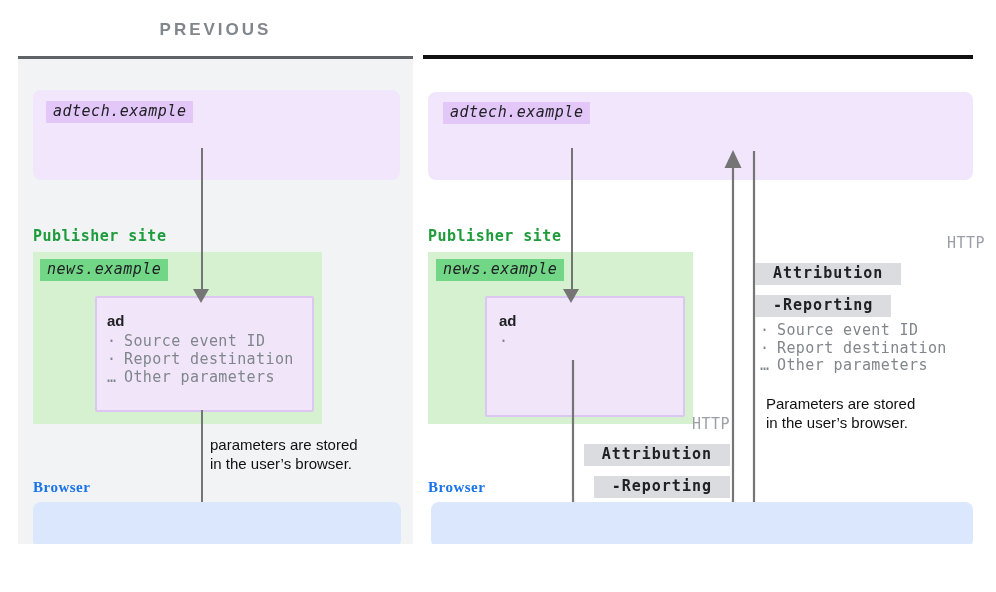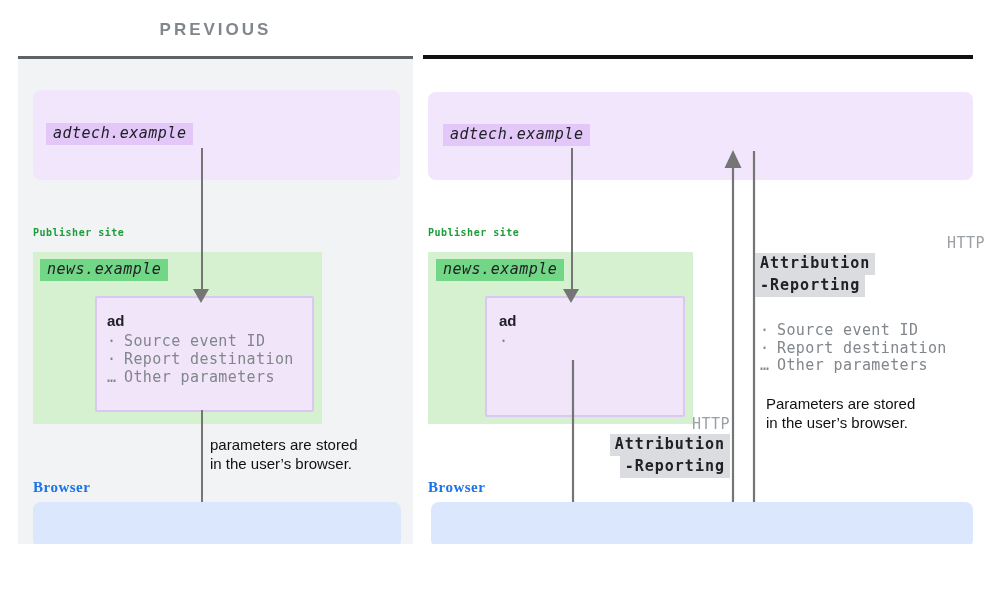--- a/index.html
+++ b/index.html
@@ -11,25 +11,25 @@
 
   .panel-bg{position:absolute;background:var(--panel_gray);}
 
   .rounded-box{position:absolute;border-radius:8px;}
   .adtech-box{background:var(--purple_box);}
   .green-box{position:absolute;background:var(--green_box);}
   .browser-box{background:var(--blue_box);}
 
   .domain-label{position:absolute;font-family:"DejaVu Sans Mono",monospace;font-style:italic;
     font-size:15px;letter-spacing:0.5px;color:var(--dark_text);padding:1px 7px 3px;white-space:nowrap;}
-  .hl-purple{background:var(--purple_hl);margin-top:22px;}
+  .hl-purple{background:var(--purple_hl);}
   .hl-green{background:var(--green_hl);}
 
   .site-label{position:absolute;font-family:"DejaVu Sans Mono",monospace;font-weight:bold;
-    font-size:10px;letter-spacing:0.5px;color:var(--green_text);white-space:nowrap;}
+    font-size:15px;letter-spacing:0.5px;color:var(--green_text);white-space:nowrap;}
   .browser-word{position:absolute;font-family:Liberation Serif, serif;font-weight:bold;
     font-size:15px;letter-spacing:0.5px;color:var(--blue_text);white-space:nowrap;}
 
   .ad-box{position:absolute;background:var(--ad_box_fill);border:2px solid var(--ad_box_border);border-radius:2px;}
   .ad-title{position:absolute;font-size:15px;font-weight:bold;color:var(--dark_text);margin-top:8px;}
 
   .param-list{position:absolute;font-family:"DejaVu Sans Mono",monospace;font-size:15px;
     letter-spacing:0.4px;color:var(--muted_text);line-height:18px;white-space:nowrap;}
   .param-row{display:flex;}
   .param-marker{width:17px;flex:0 0 17px;}
@@ -37,21 +37,21 @@
   .vline{position:absolute;width:2px;background:var(--arrow);}
   .arr-down{position:absolute;width:0;height:0;border-left:8px solid transparent;
     border-right:8px solid transparent;border-top:14px solid var(--arrow);}
 
   .note{position:absolute;font-size:15px;color:#111;line-height:19px;white-space:nowrap;}
 
   .http-word{font-family:"DejaVu Sans Mono",monospace;font-size:15px;letter-spacing:0.5px;
     color:var(--http_text);white-space:nowrap;text-align:right;}
   .hdr-line{display:inline-block;font-family:"DejaVu Sans Mono",monospace;font-size:15px;
     font-weight:bold;letter-spacing:1px;color:var(--dark_text);background:var(--gray_hl_bg);
-    padding:1px 5px 2px;margin-top:0;white-space:nowrap;}
+    padding:1px 18px 2px;margin-top:10px;white-space:nowrap;}
   .hdr-stack{position:absolute;line-height:19px;}
   .hdr-stack.right{text-align:right;}
   .colon{font-family:"DejaVu Sans Mono",monospace;font-size:15px;font-weight:bold;color:var(--dark_text);padding-left:6px;}
 
   svg.flow{position:absolute;overflow:visible;}
   svg.flow path{fill:none;stroke:var(--arrow);stroke-width:2.2;}
   svg.flow polygon{fill:var(--arrow);stroke:none;}
 </style>
 </head>
 <body>

